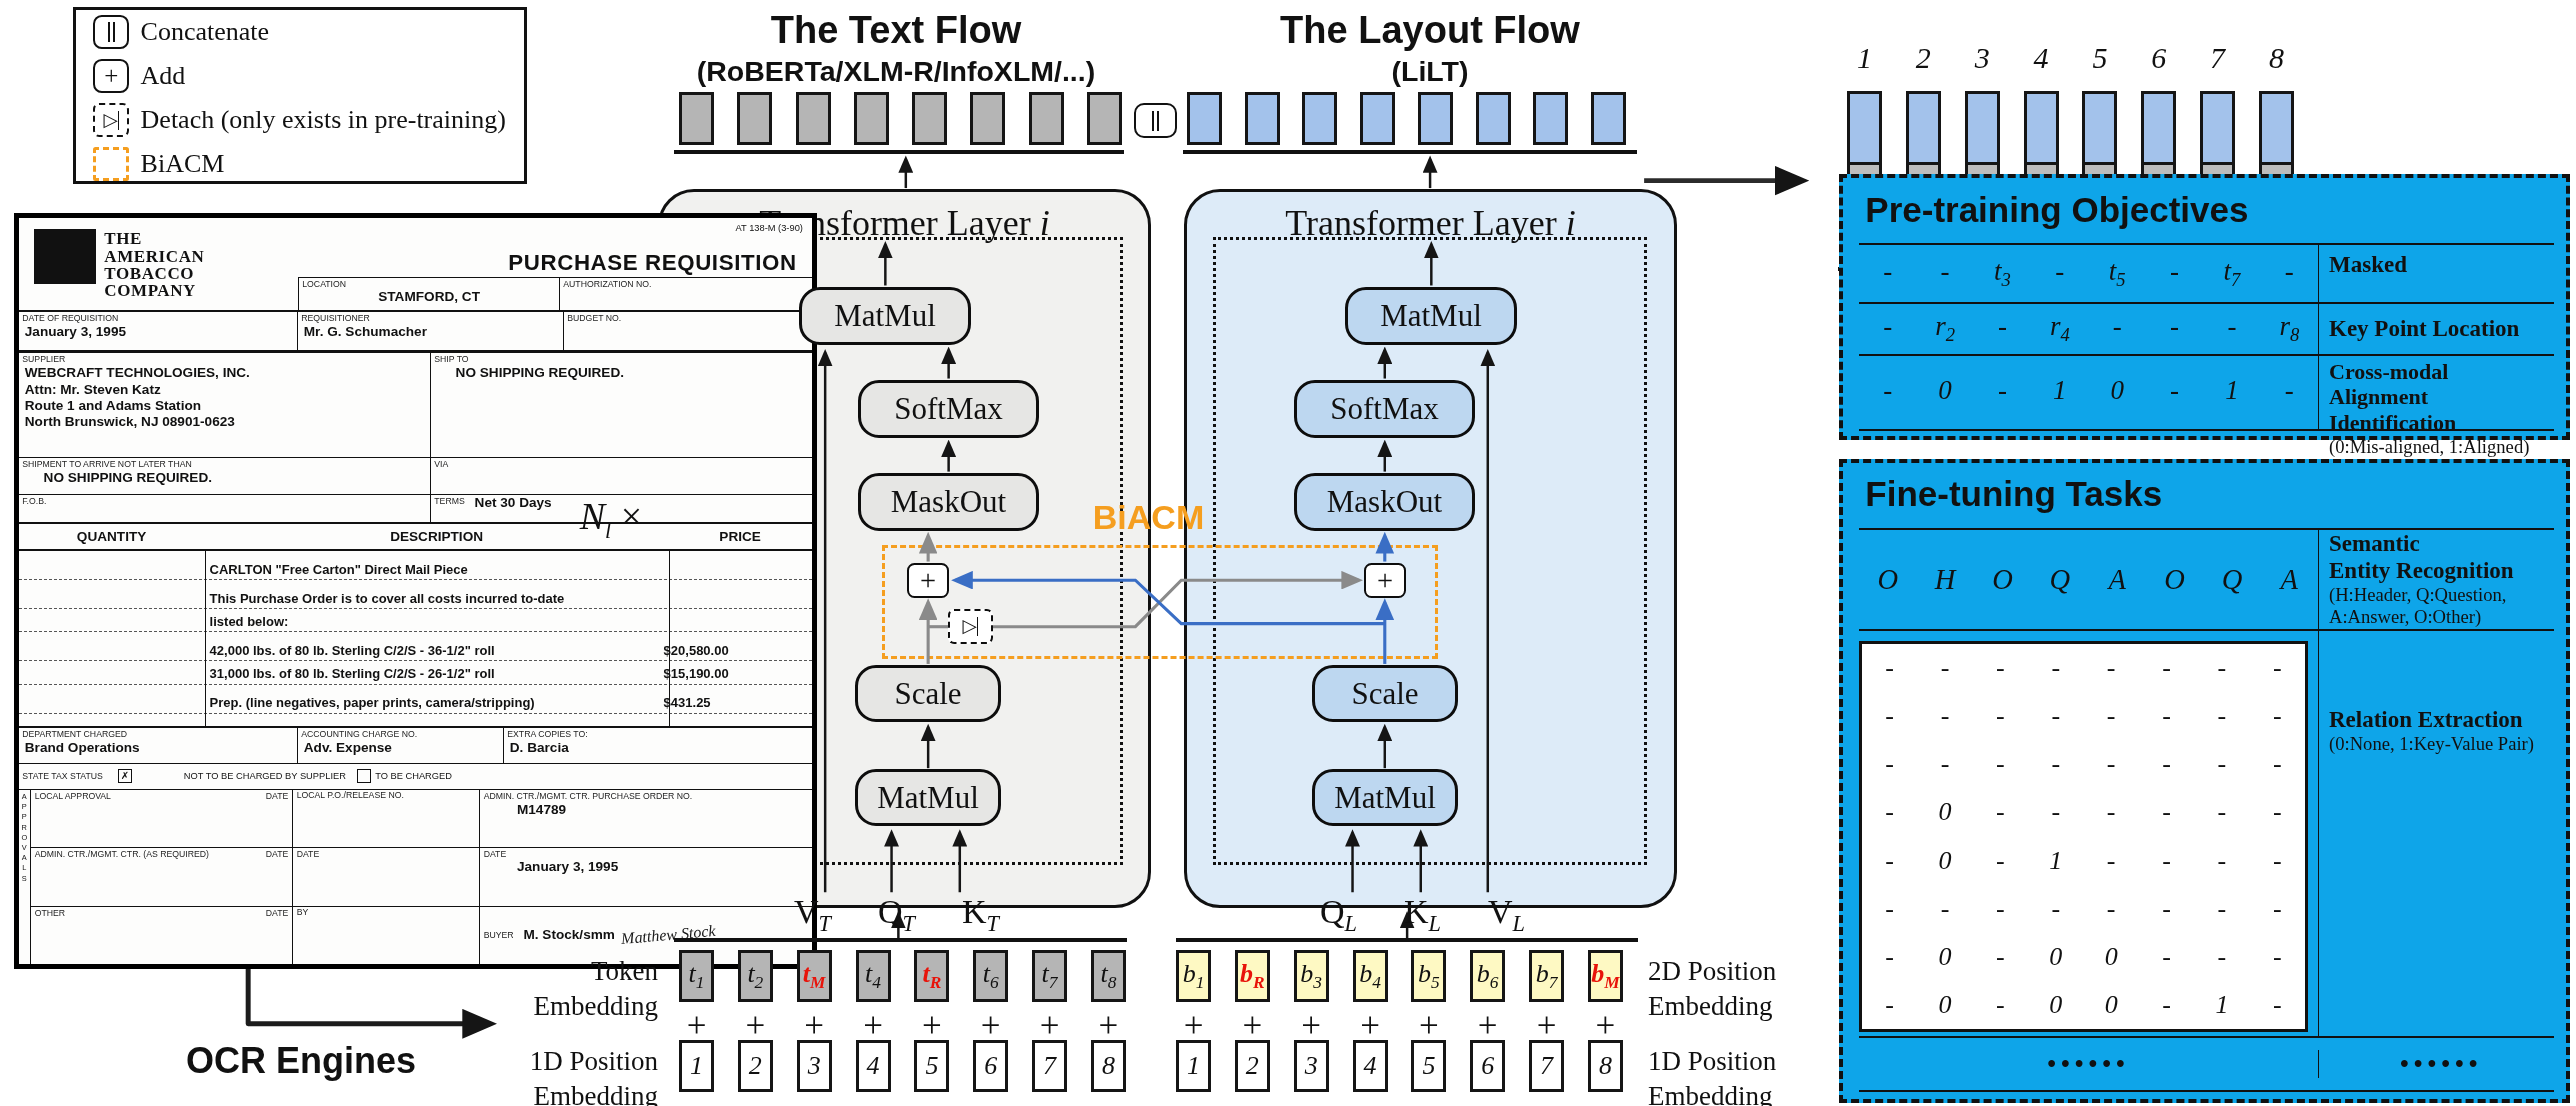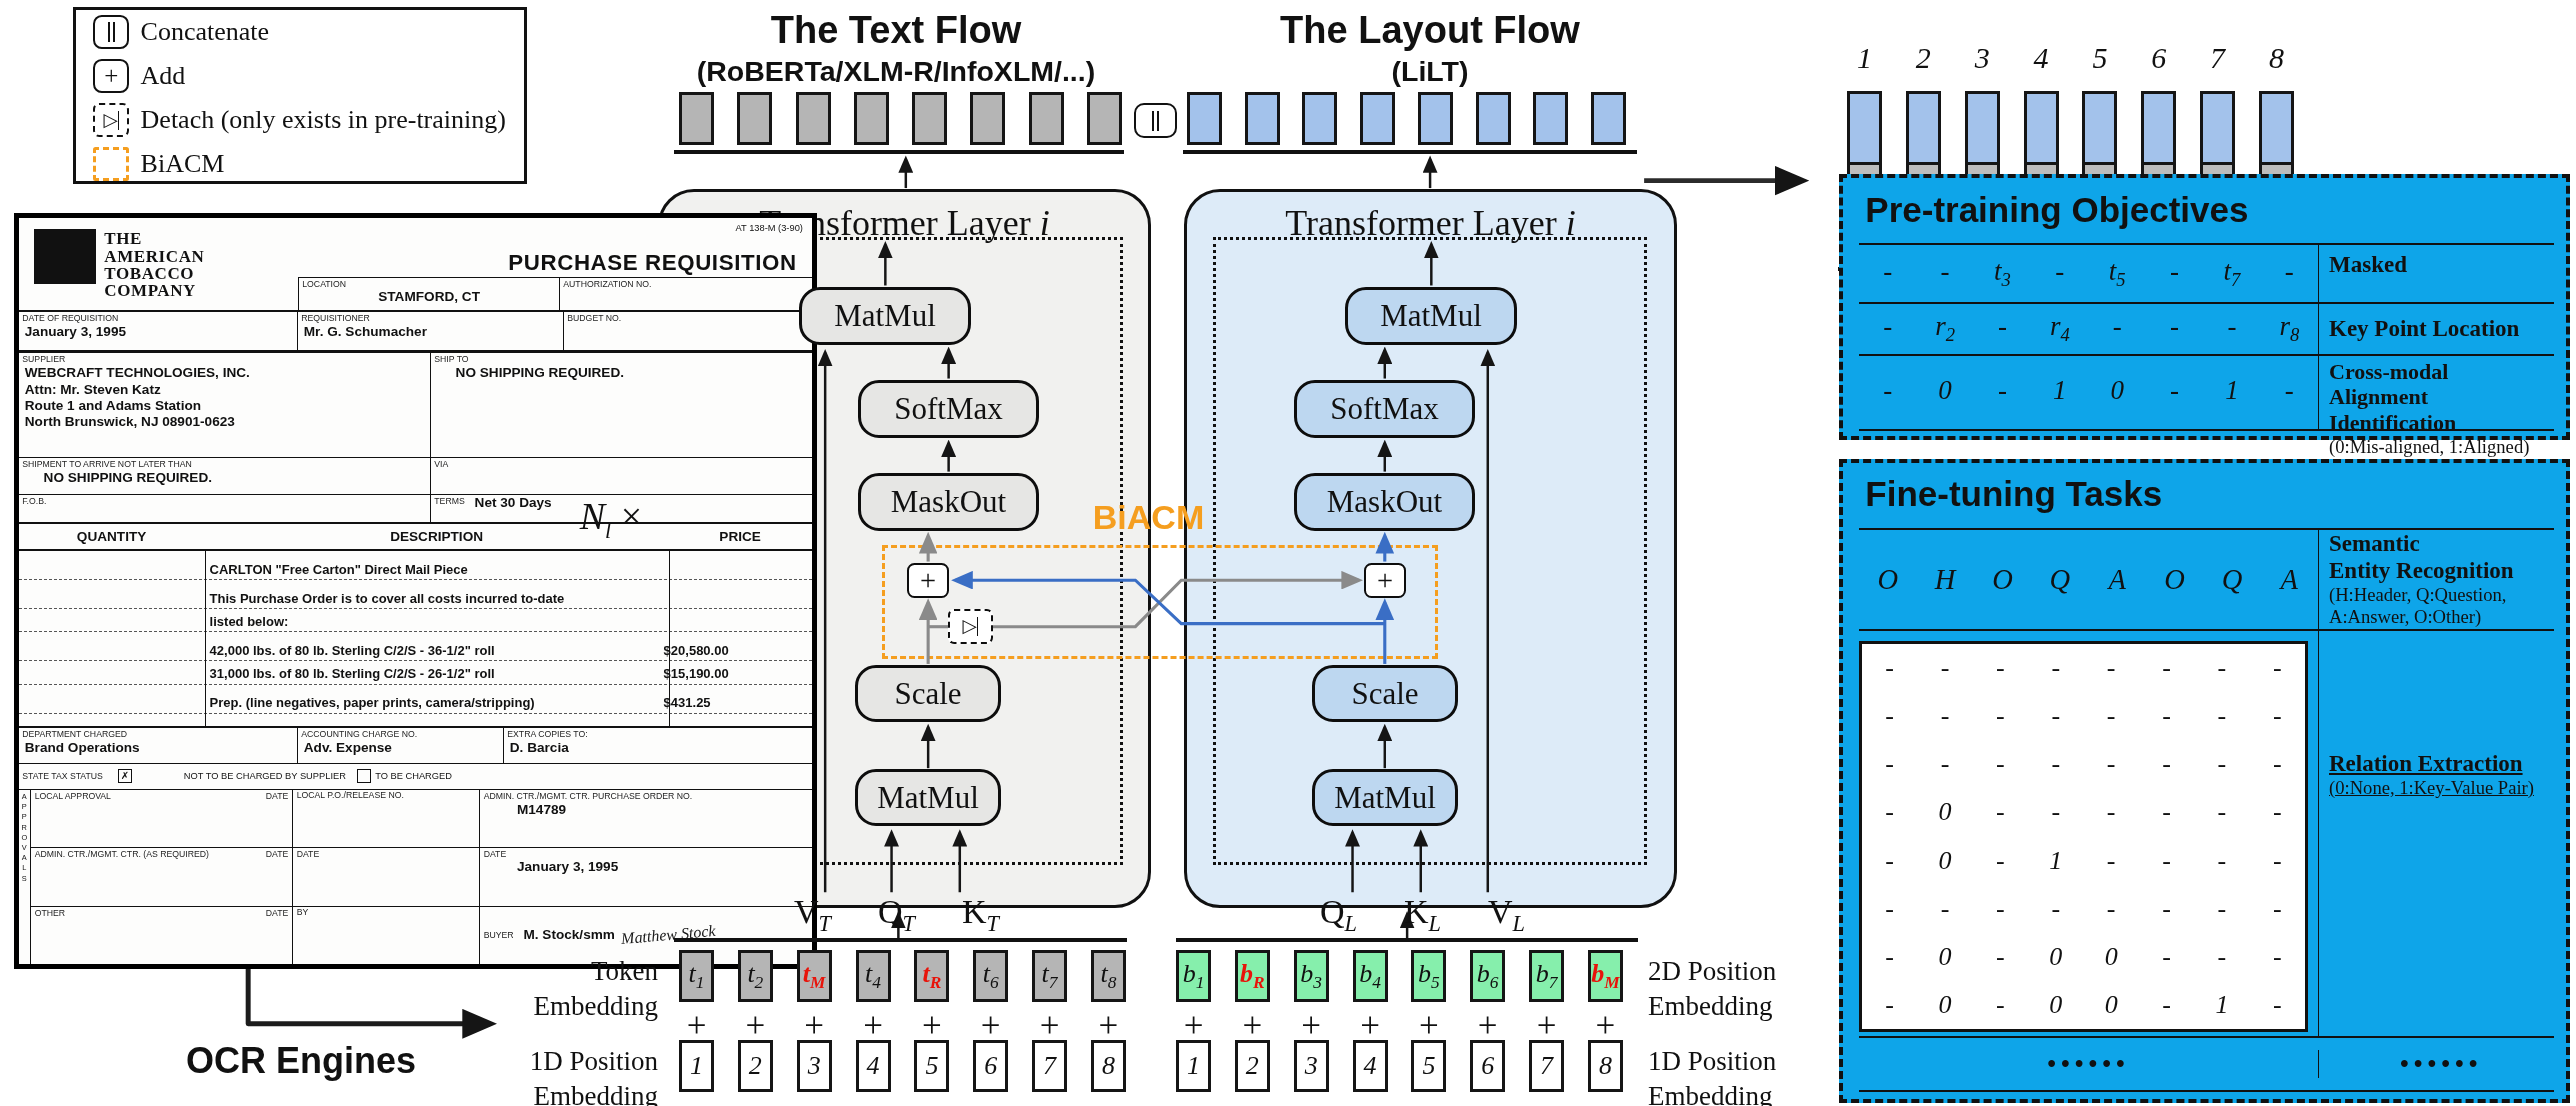--- a/index.html
+++ b/index.html
@@ -45,21 +45,21 @@
   .biacmbox{border:3.7px dashed #f59e1f;}
   .biacmlabel{color:#f59e1f;font-family:"Liberation Sans",sans-serif;font-weight:bold;font-size:34px;text-align:center;}
   .inprow{display:flex;justify-content:space-between;}
   .inp{font-size:34px;}
   .inp sub,.nl sub{font-size:22.3px;font-style:italic;}
   .nl{font-size:38px;}
   
   .tokrow{display:flex;justify-content:space-between;}
   .tokbox{width:35px;height:52px;background:#b5b5b5;border:3.1px solid #151515;box-sizing:border-box;display:flex;align-items:center;justify-content:center;font-style:italic;font-size:26px;}
   .tokbox sub{font-size:17.4px;}
-  .tokbox.bb{background:#86efac;}
+  .tokbox.bb{background:#fef9c3;}
   .tokbox.white{background:#fff;}
   .tokbox.red{color:#e8130a;font-weight:bold;}
   .plusrow{display:flex;justify-content:space-between;}
   .plusrow span{width:35px;text-align:center;font-size:35px;font-weight:400;}
   .elabel{font-size:27px;line-height:1.3;}
   .elabel.r{text-align:right;}
   
   .dashbox{border:4.3px dashed #111;background:#0ea5e9;}
   .ttl{font-family:"Liberation Sans",sans-serif;font-weight:bold;font-size:35px;}
   .tbody{position:absolute;left:16px;right:12.4px;display:flex;flex-direction:column;}
@@ -711,21 +711,21 @@
                 <span class="mcell">0</span>
                 <span class="mcell">-</span>
                 <span class="mcell">0</span>
                 <span class="mcell">0</span>
                 <span class="mcell">-</span>
                 <span class="mcell">1</span>
                 <span class="mcell">-</span>
               </div>
           </div>
         </div>
-        <div class="tlabel" style="padding-top:119px;text-decoration:underline;">
+        <div class="tlabel" style="padding-top:75px;">
           <div class="tl1">Relation Extraction</div>
           <div class="tnote">(0:None, 1:Key-Value Pair)</div>
         </div>
       </div>
       <div class="trow last" style="height:52px;align-items:center;">
         <div class="tcells" style="justify-content:center;">
             <span class="dots">••••••</span>
           </div>
         <div class="tlabel" style="display:flex;align-items:center;justify-content:center;padding-top:0;">
             <span class="dots">••••••</span>

